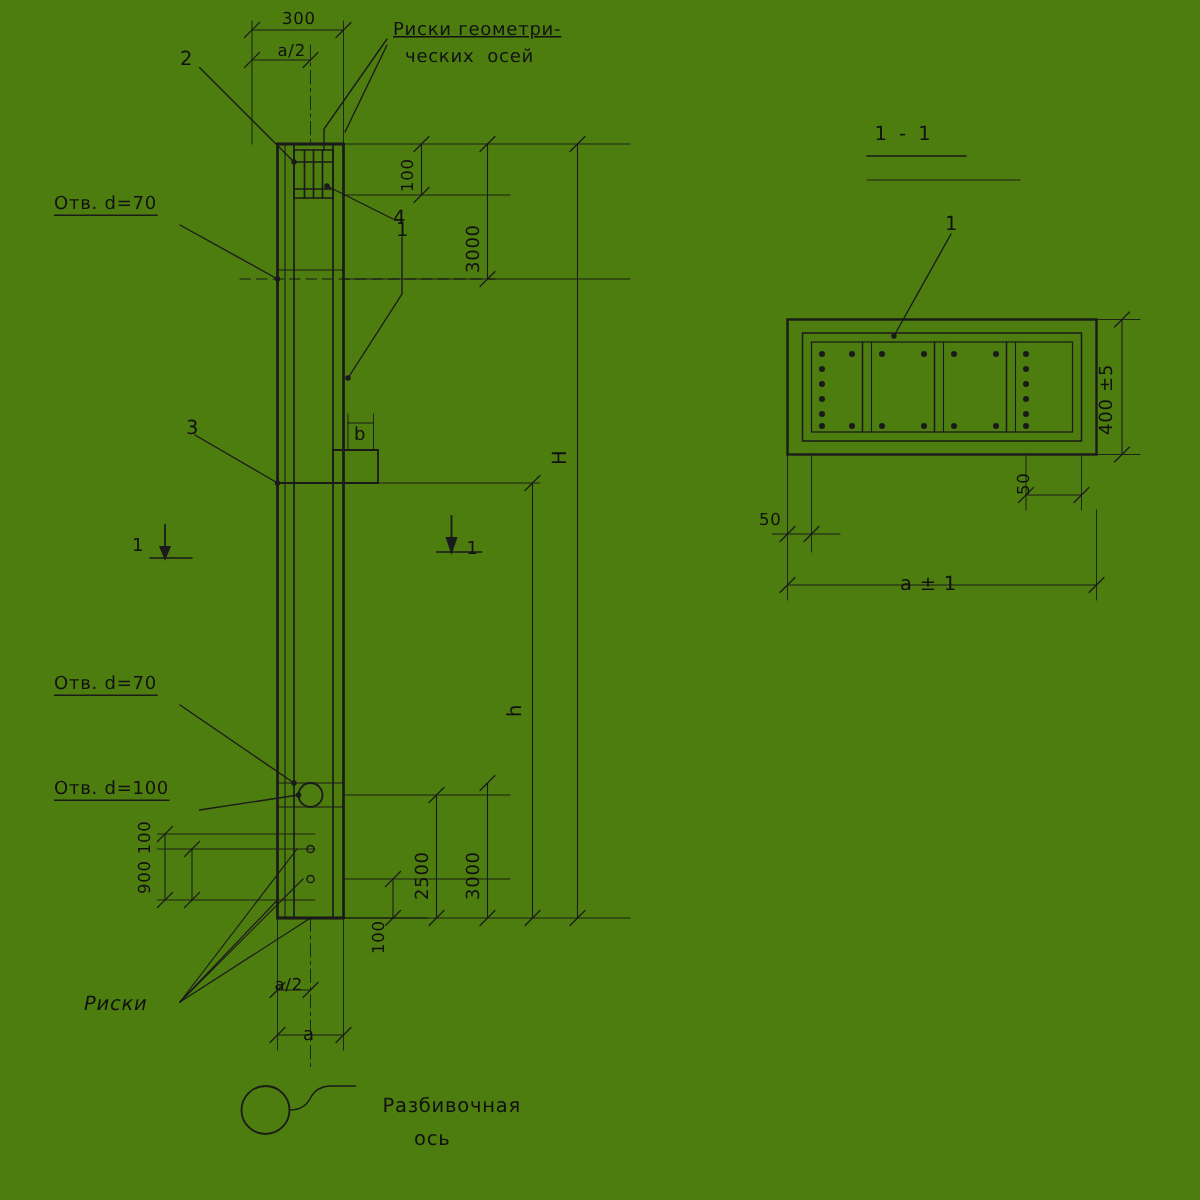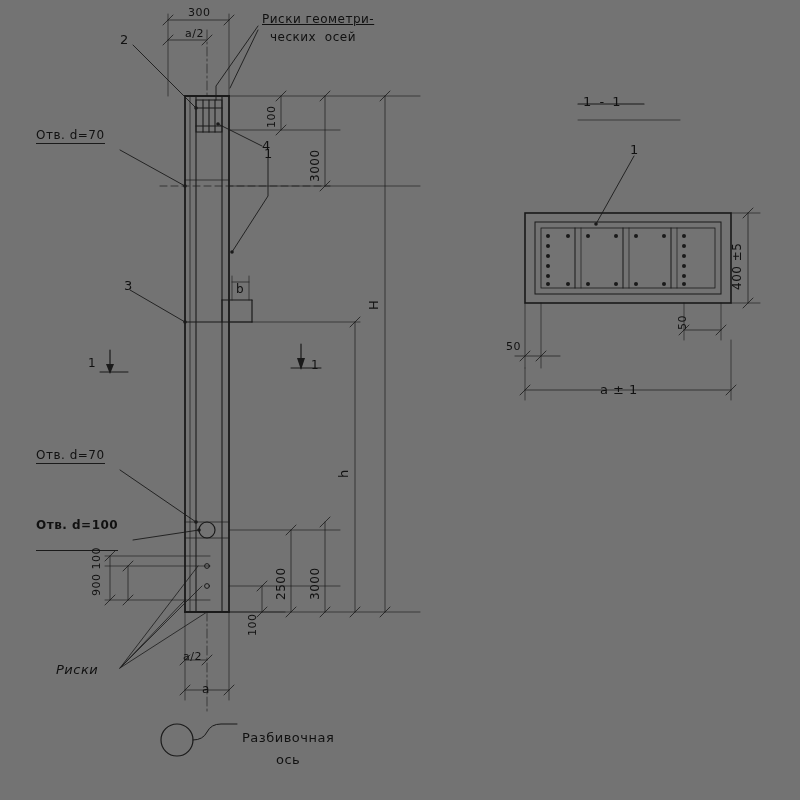--- a/index.html
+++ b/index.html
@@ -1,17 +1,17 @@
 <!DOCTYPE html>
 <html><head>
 <meta charset="utf-8">
 <style>
   html,body{margin:0;padding:0;background:#ffffff;}
   body{width:800px;height:800px;overflow:hidden;font-family:"DejaVu Sans",sans-serif;}
-  #sheet{position:relative;width:800px;height:800px;background:#737373;}
+  #sheet{position:relative;width:800px;height:800px;background:#4d7c0f;}
   svg{position:absolute;left:0;top:0;}
   .lbl{position:absolute;font-family:"DejaVu Sans",sans-serif;color:#111;white-space:pre;letter-spacing:.5px;}
   .lbl.sm{font-size:11px;}
   .lbl.md{font-size:12px;}
   .lbl.lg{font-size:13px;}
   .rot{transform-origin:left top;}
 </style>
 </head>
 <body>
 
@@ -240,43 +240,43 @@
 <div class="lbl md" style="left:262px;top:12px;text-decoration:underline;">Риски геометри-</div>
 <div class="lbl md" style="left:270px;top:30px;text-align:center;">ческих  осей</div>
 
 <div class="lbl lg" style="left:120px;top:32px;">2</div>
 <div class="lbl lg" style="left:262px;top:138px;">4</div>
 <div class="lbl lg" style="left:264px;top:146px;">1</div>
 <div class="lbl lg" style="left:124px;top:278px;">3</div>
 
 <div class="lbl md" style="left:36px;top:128px;border-bottom:1px solid #1a1a1a;padding-bottom:1px;">Отв. d=70</div>
 <div class="lbl md" style="left:36px;top:448px;border-bottom:1px solid #1a1a1a;padding-bottom:1px;">Отв. d=70</div>
-<div class="lbl md" style="left:36px;top:518px;border-bottom:1px solid #1a1a1a;padding-bottom:18px;font-weight:bold;">Отв. d=100</div>
+<div class="lbl md" style="left:36px;top:518px;border-bottom:1px solid #1a1a1a;padding-bottom:1px;">Отв. d=100</div>
 
 <div class="lbl sm rot" style="left:275px;top:92px;transform:rotate(-90deg) translate(-36px,-10px);">100</div>
 <div class="lbl md rot" style="left:320px;top:182px;transform:rotate(-90deg) translate(0px,-12px);">3000</div>
 <div class="lbl lg rot" style="left:378px;top:310px;transform:rotate(-90deg) translate(0px,-12px);">H</div>
 <div class="lbl lg rot" style="left:348px;top:478px;transform:rotate(-90deg) translate(0px,-12px);">h</div>
 <div class="lbl md rot" style="left:286px;top:600px;transform:rotate(-90deg) translate(0px,-12px);">2500</div>
 <div class="lbl md rot" style="left:320px;top:600px;transform:rotate(-90deg) translate(0px,-12px);">3000</div>
 <div class="lbl sm rot" style="left:256px;top:636px;transform:rotate(-90deg) translate(0px,-10px);">100</div>
 <div class="lbl sm rot" style="left:100px;top:596px;transform:rotate(-90deg) translate(0px,-10px);">900 100</div>
 
 <div class="lbl lg" style="left:56px;top:662px;font-style:italic;">Риски</div>
 <div class="lbl sm" style="left:183px;top:650px;">a/2</div>
 <div class="lbl md" style="left:202px;top:682px;">a</div>
 
-<div class="lbl lg" style="left:242px;top:730px;">Разбивочная</div>
+<div class="lbl lg" style="left:255px;top:730px;">Разбивочная</div>
 <div class="lbl lg" style="left:276px;top:752px;">ось</div>
 
 <div class="lbl md" style="left:88px;top:356px;">1</div>
 <div class="lbl md" style="left:311px;top:358px;">1</div>
 <div class="lbl md" style="left:236px;top:282px;">b</div>
 
-<div class="lbl lg" style="left:583px;top:94px;letter-spacing:2px;">1 - 1</div>
+<div class="lbl lg" style="left:583px;top:82px;letter-spacing:2px;">1 - 1</div>
 <div class="lbl lg" style="left:630px;top:142px;">1</div>
 
 <div class="lbl md rot" style="left:742px;top:290px;transform:rotate(-90deg) translate(0px,-12px);">400 ±5</div>
 <div class="lbl sm rot" style="left:686px;top:330px;transform:rotate(-90deg) translate(0px,-10px);">50</div>
 <div class="lbl sm" style="left:506px;top:340px;">50</div>
 <div class="lbl lg" style="left:600px;top:382px;">a ± 1</div>
 
 </div>
 
 </body></html>

